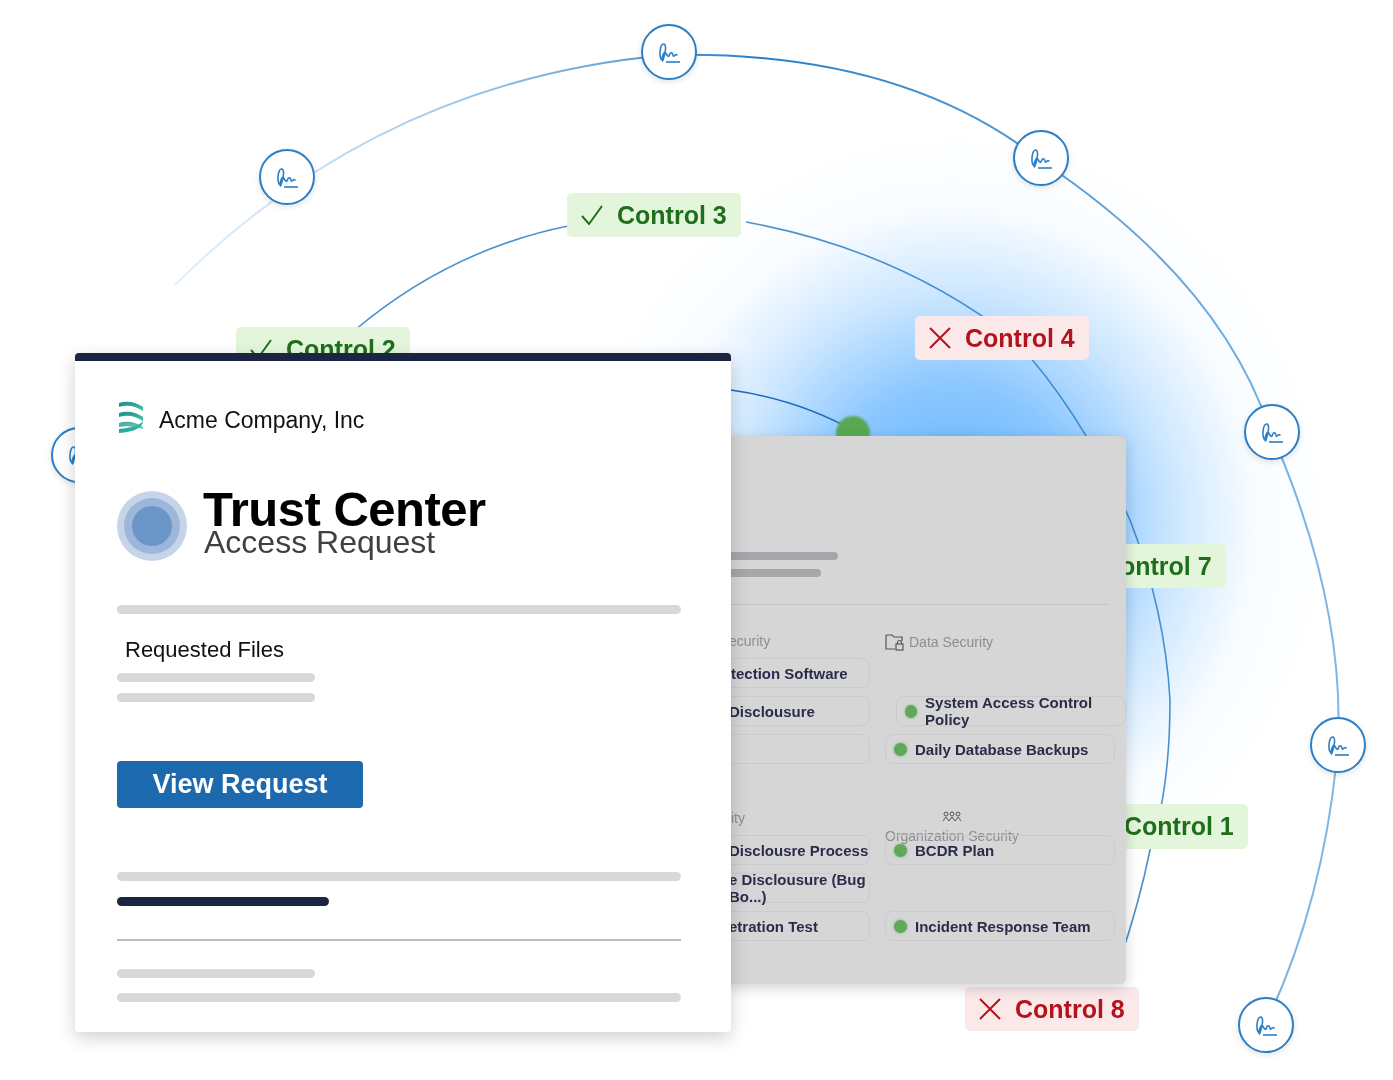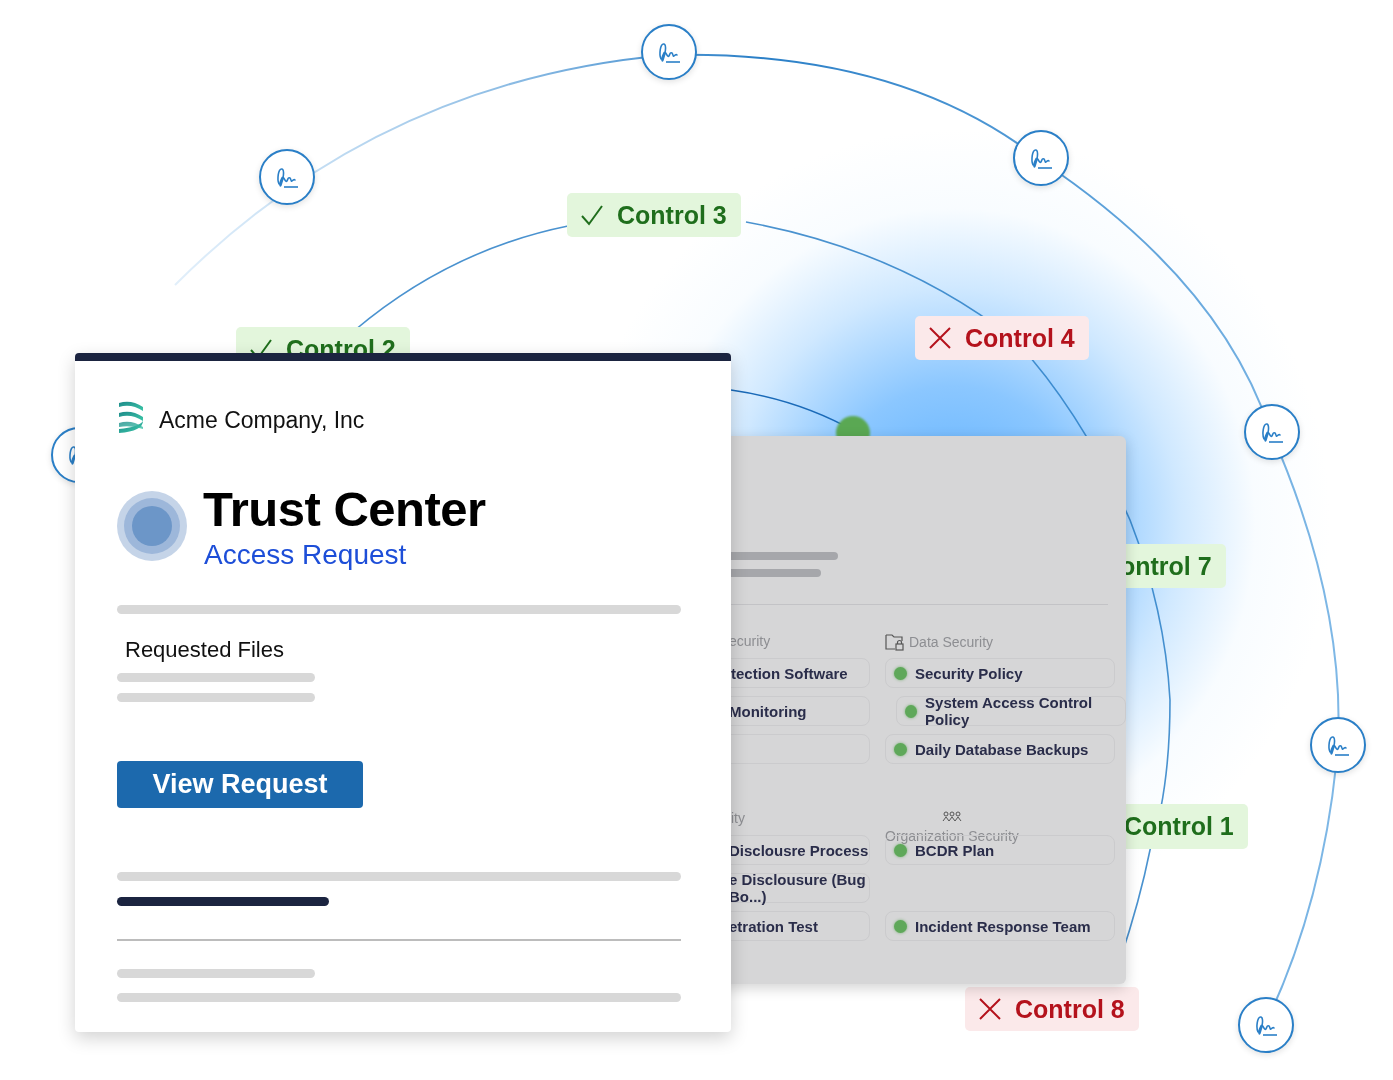--- a/index.html
+++ b/index.html
@@ -70,21 +70,21 @@
     .card .topbar { position: absolute; left: 0; top: 0; right: 0; height: 8px; background: #1b2440; }
     .logo { position: absolute; left: 42px; top: 46px; width: 30px; height: 38px; }
     .company { position: absolute; left: 84px; top: 54px; font-size: 23px; color: #111; }
     .avatar {
       position: absolute; left: 42px; top: 138px; width: 70px; height: 70px; border-radius: 50%;
       background: #c5d4e8; display: flex; align-items: center; justify-content: center;
     }
     .avatar .r2 { width: 56px; height: 56px; border-radius: 50%; background: #9db7da; display: flex; align-items: center; justify-content: center; }
     .avatar .r3 { width: 40px; height: 40px; border-radius: 50%; background: #6c96c8; }
     .title { position: absolute; left: 128px; top: 128px; font-size: 49px; font-weight: 700; color: #000; letter-spacing: -0.5px; }
-    .subtitle { position: absolute; left: 129px; top: 186px; font-size: 28px; color: #1d4ed8; }
+    .subtitle { position: absolute; left: 129px; top: 171px; font-size: 32px; color: #404040; }
     .gbar { position: absolute; height: 9px; border-radius: 5px; background: #d8d8d8; }
     .section-label { position: absolute; left: 50px; top: 284px; font-size: 22px; color: #111; }
     .view-btn {
       position: absolute; left: 42px; top: 408px; width: 246px; height: 47px;
       background: #1c69ad; border-radius: 4px; border: none;
       color: #fff; font-size: 27px; font-weight: 700; font-family: "Liberation Sans", sans-serif;
       display: flex; align-items: center; justify-content: center; cursor: pointer;
     }
     .darkbar { position: absolute; left: 42px; top: 544px; width: 212px; height: 9px; border-radius: 5px; background: #1b2440; }
     .divider { position: absolute; left: 42px; top: 586px; width: 564px; height: 2px; background: #bcbcbc; }
@@ -193,37 +193,33 @@
     <div class="bar" style="left:0;top:133px;width:121px;"></div>
     <div class="hr"></div>
 
     <div class="sec-title" style="left:29px;top:197px;">
       <span>ecurity</span>
     </div>
     <div class="item" style="left:-10px;top:222px;width:180px;">
       <span style="margin-left:40px;">tection Software</span>
     </div>
     <div class="item" style="left:-10px;top:260px;width:180px;">
-      <span style="margin-left:38px;">Monitoring</span>
+      <span style="margin-left:38px;">Disclousure</span>
     </div>
     <div class="item" style="left:-10px;top:298px;width:180px;">
       <span></span>
     </div>
 
     <div class="sec-title" style="left:185px;top:197px;">
       <svg width="20" height="18" viewBox="0 0 20 18">
         <path d="M1 2 H7 L9 4 H17 V8 M1 2 V16 H10" fill="none" stroke="#555" stroke-width="1.2"></path>
         <rect x="11" y="11" width="7" height="6" fill="none" stroke="#555" stroke-width="1.2"></rect>
         <path d="M12.5 11 V9.5 A2 2 0 0 1 16.5 9.5 V11" fill="none" stroke="#555" stroke-width="1.2"></path>
       </svg>
       <span>Data Security</span>
-    </div>
-    <div class="item" style="left:185px;top:222px;width:230px;">
-      <span class="dot"></span>
-      <span>Security Policy</span>
     </div>
     <div class="item" style="left:196px;top:260px;width:230px;">
       <span class="dot"></span>
       <span>System Access Control Policy</span>
     </div>
     <div class="item" style="left:185px;top:298px;width:230px;">
       <span class="dot"></span>
       <span>Daily Database Backups</span>
     </div>
 

